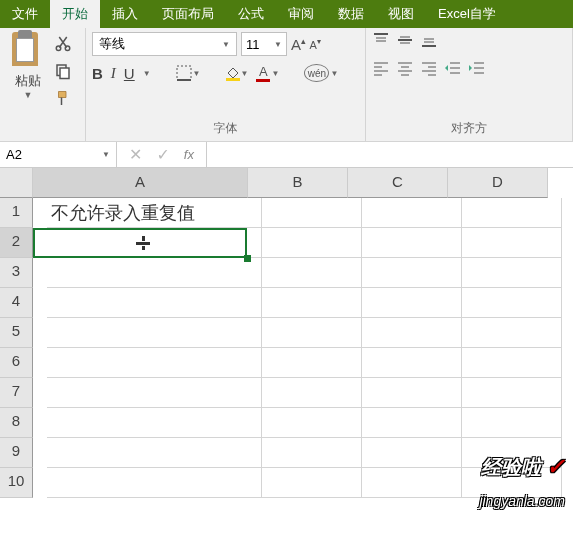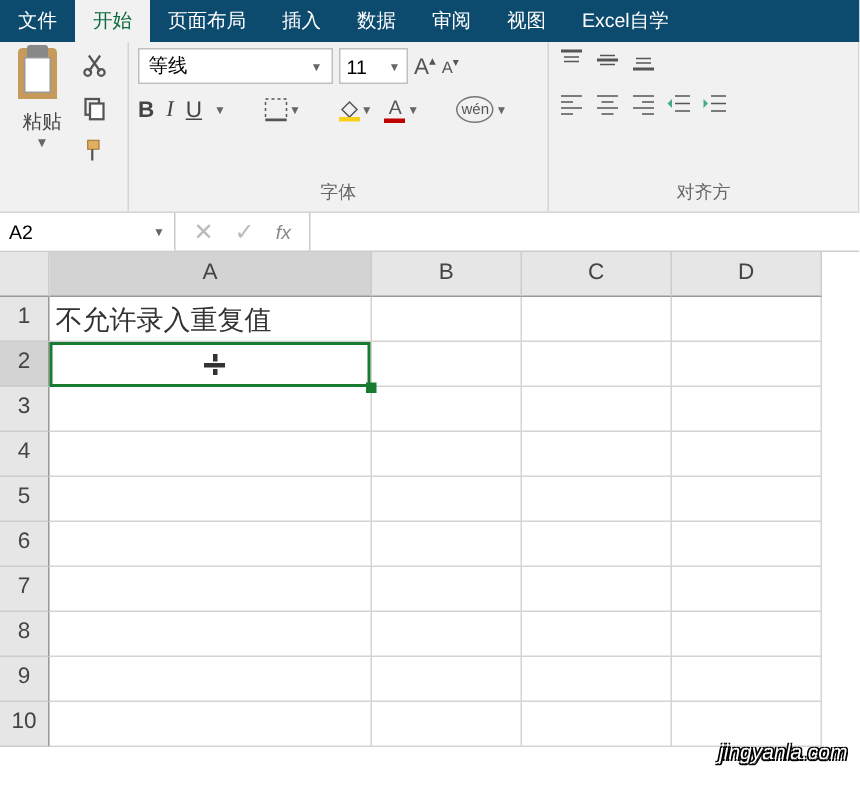--- a/index.html
+++ b/index.html
@@ -1,19 +1,19 @@
 <!DOCTYPE html>
 <html><head>
 <meta charset="utf-8">
 <style>
 * { box-sizing: border-box; margin: 0; padding: 0; font-family: "Microsoft YaHei", "SimSun", Arial, sans-serif; }
 body { width: 573px; height: 535px; background: #fff; overflow: hidden; position: relative; }
 
 
-.tabs { display: flex; background: #0c4a6e; height: 28px; }
+.tabs { display: flex; background: #4d7c0f; height: 28px; }
 .tab { color: #fff; font-size: 13px; padding: 5px 12px 0; cursor: pointer; }
 .tab.active { background: #f1f1f1; color: #0a6b3d; }
 
 
 .ribbon { background: #f1f1f1; border-bottom: 1px solid #d4d4d4; height: 114px; display: flex; }
 .group { border-right: 1px solid #d4d4d4; display: flex; flex-direction: column; justify-content: space-between; padding: 4px 6px 2px; }
 .group-label { text-align: center; font-size: 12px; color: #666; padding: 2px 0; }
 .group-body { flex: 1; display: flex; align-items: flex-start; gap: 4px; }
 
 
@@ -24,21 +24,21 @@
 .clip-paper { position: absolute; left: 6px; top: 6px; width: 18px; height: 24px; background: #fff; border: 1px solid #999; }
 .clip-clip { position: absolute; left: 8px; top: -2px; width: 14px; height: 8px; background: #888; border-radius: 2px 2px 0 0; }
 .paste-label { font-size: 13px; color: #444; margin-top: 2px; }
 .paste-arrow { font-size: 9px; color: #666; }
 .side-icons { display: flex; flex-direction: column; gap: 6px; padding-top: 2px; }
 .cut-icon svg, .copy-icon svg, .brush-icon svg { width: 18px; height: 18px; }
 
 
 .fontg { width: 280px; }
 .font-row1 { display: flex; gap: 4px; align-items: center; }
-.font-name { background: #fff; border: 1px solid #c0c0c0; width: 130px; height: 24px; font-size: 13px; padding: 2px 6px; display: flex; justify-content: space-between; align-items: center; }
+.font-name { background: #fff; border: 1px solid #c0c0c0; width: 145px; height: 24px; font-size: 13px; padding: 2px 6px; display: flex; justify-content: space-between; align-items: center; }
 .font-size { background: #fff; border: 1px solid #c0c0c0; width: 46px; height: 24px; font-size: 13px; padding: 2px 4px; display: flex; justify-content: space-between; align-items: center; }
 .dd-arrow { font-size: 8px; color: #666; }
 .aa-big { font-size: 15px; color: #555; }
 .aa-small { font-size: 11px; color: #555; }
 .font-row2 { display: flex; gap: 8px; align-items: center; margin-top: 8px; }
 .btn-b { font-weight: bold; font-size: 15px; color: #444; }
 .btn-i { font-style: italic; font-family: Georgia, serif; font-size: 15px; color: #444; }
 .btn-u { text-decoration: underline; font-size: 15px; color: #444; }
 .border-btn, .fill-btn, .fontcolor-btn, .wen-btn { display: flex; align-items: center; gap: 1px; }
 .fill-sw { width: 14px; height: 3px; background: #f7d117; display: block; }
@@ -63,21 +63,21 @@
 .grid { display: flex; }
 .rowhdrs { display: flex; flex-direction: column; }
 .corner { width: 33px; height: 30px; background: #e6e6e6; border-right: 1px solid #ccc; border-bottom: 1px solid #999; }
 .colhdrs { display: flex; }
 .colhdr { height: 30px; background: #e6e6e6; border-right: 1px solid #ccc; border-bottom: 1px solid #999; text-align: center; font-size: 15px; color: #444; padding-top: 5px; }
 .colA { width: 215px; }
 .colB, .colC, .colD { width: 100px; }
 .rowhdr { width: 33px; background: #e6e6e6; border-right: 1px solid #999; border-bottom: 1px solid #ccc; text-align: center; font-size: 15px; color: #444; }
 .rowhdr.sel { background: #d3d3d3; }
 .colhdr.sel { background: #d3d3d3; }
-.cellrow { display: flex; }
+.cellrow { display: flex; padding-left: 14px; }
 .cell { border-right: 1px solid #d4d4d4; border-bottom: 1px solid #d4d4d4; font-size: 18px; padding: 2px 4px; overflow: hidden; white-space: nowrap; color:#333; }
 .cell.colA { width: 215px; }
 .cell.colB, .cell.colC, .cell.colD { width: 100px; }
 .rowh { height: 30px; line-height: 26px; }
 .active-cell { position: absolute; border: 2px solid #197b30; background: rgba(255,255,255,0); pointer-events: none; }
 .fill-handle { position: absolute; width: 7px; height: 7px; background: #197b30; }
 
 
 .cursor-cross { position: absolute; left: 170px; top: 280px; width: 14px; height: 14px; }
 .cursor-cross::before, .cursor-cross::after { content: ""; position: absolute; background: #333; }
@@ -91,24 +91,25 @@
 .wm-bot { font-size: 14px; font-style: italic; color: #fff; text-shadow: 1px 1px 0 #000, -1px -1px 0 #000, 1px -1px 0 #000, -1px 1px 0 #000; margin-top: 12px; }
 
 .clickable { cursor: pointer; }
 </style>
 </head>
 <body>
 
 <div class="tabs">
   <div class="tab clickable">文件</div>
   <div class="tab active clickable">开始</div>
+  <div class="tab clickable">插入</div>
   <div class="tab clickable">页面布局</div>
-  <div class="tab clickable">插入</div>
+  <div class="tab clickable">公式</div>
+  <div class="tab clickable">审阅</div>
   <div class="tab clickable">数据</div>
-  <div class="tab clickable">审阅</div>
   <div class="tab clickable">视图</div>
   <div class="tab clickable">Excel自学</div>
 </div>
 
 <div class="ribbon">
 
   <div class="group clipboard">
     <div class="group-body">
       <div class="paste-big clickable">
         <div class="paste-icon-wrap">
@@ -350,14 +351,15 @@
         </div>
     </div>
   </div>
 
   <div class="active-cell" style="left:33px; top:60px; width:214px; height:30px"></div>
   <div class="fill-handle" style="left:244px; top:87px"></div>
   <div class="cursor-cross" style="left:136px; top:68px"></div>
 </div>
 
 <div class="wm">
+  <div class="wm-top"><span>经验啦</span> <span class="wm-check">✓</span></div>
   <div class="wm-bot">jingyanla.com</div>
 </div>
 
 </body></html>

